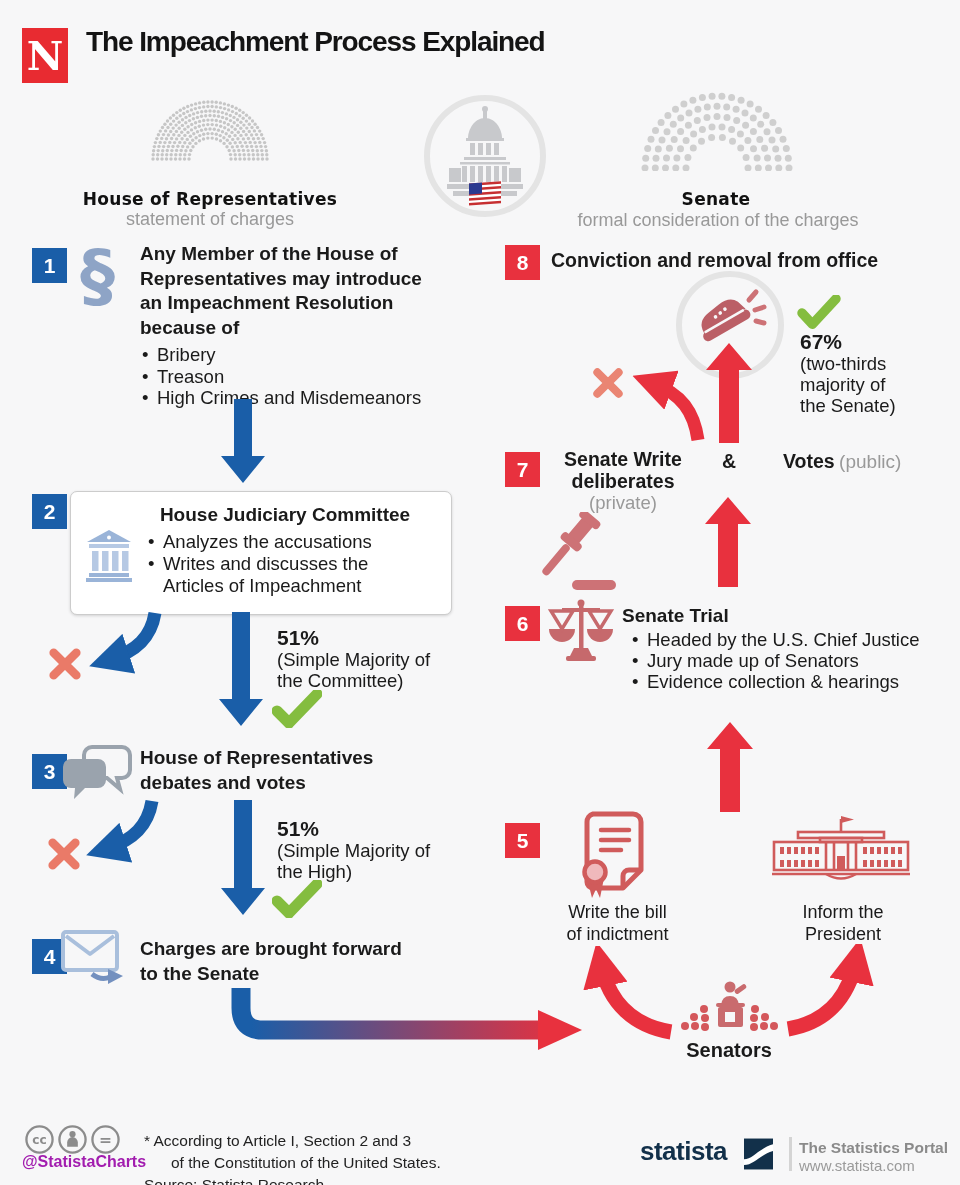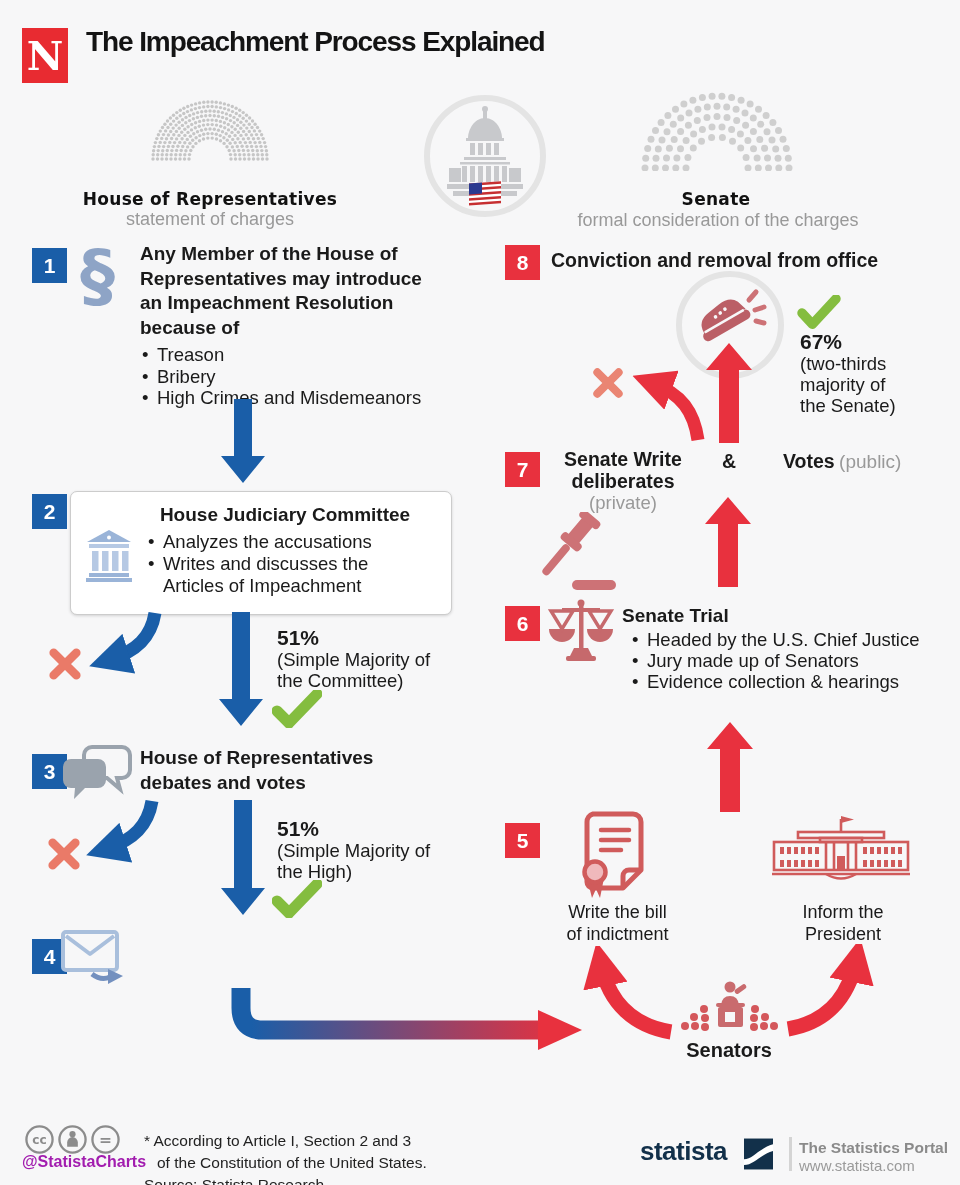--- a/index.html
+++ b/index.html
@@ -455,22 +455,22 @@
   <div class="abs chamber-name center" style="left:566px;top:189px;width:300px">Senate</div>
 
   <div class="abs num num-blue" style="left:32px;top:248px">1</div>
   <div class="abs glyph-section" style="left:80px;top:240px">§</div>
   <div class="abs" style="left:140px;top:242px;width:335px">
     <div class="t-line">Any Member of the House of</div>
     <div class="t-line">Representatives may introduce</div>
     <div class="t-line">an Impeachment Resolution</div>
     <div class="t-line">because of</div>
     <div style="height:4px"></div>
+    <div class="bullet">Bribery</div>
     <div class="bullet">Treason</div>
-    <div class="bullet">Bribery</div>
     <div class="bullet">High Crimes and Misdemeanors</div>
   </div>
 
   <svg class="abs" style="left:221px;top:399px" width="44" height="84" viewBox="0 0 44 84">
     <polygon points="22,84 0,57 13,57 13,0 31,0 31,57 44,57" fill="#1a5ea8"></polygon>
   </svg>
 
   <div class="abs num num-blue" style="left:32px;top:494px">2</div>
   <div class="abs card" style="left:70px;top:491px;width:380px;height:122px"></div>
   <svg class="abs" style="left:86px;top:529px" width="46" height="53" viewBox="0 0 46 53">
@@ -545,20 +545,24 @@
     <path d="M5,21 L17,33 L45,4" stroke="#84bd3f" stroke-width="11" fill="none" stroke-linecap="round" stroke-linejoin="round"></path>
   </svg>
 
   <div class="abs num num-blue" style="left:32px;top:939px">4</div>
   <svg class="abs" style="left:60px;top:926px" width="64" height="58" viewBox="0 0 64 58">
     <rect x="3" y="6" width="54" height="38" rx="3" fill="#f7f7f8" stroke="#a9bfdc" stroke-width="4"></rect>
     <path d="M6,10 L30,28 L54,10" fill="none" stroke="#a9bfdc" stroke-width="4" stroke-linejoin="round"></path>
     <path d="M32,48 q9,7 18,3" fill="none" stroke="#7390bf" stroke-width="5"></path>
     <polygon points="48,43 63,50 48,58" fill="#7390bf"></polygon>
   </svg>
+  <div class="abs" style="left:140px;top:937px;width:340px">
+    <div class="t-line">Charges are brought forward</div>
+    <div class="t-line">to the Senate</div>
+  </div>
 
   <svg class="abs" style="left:222px;top:988px" width="372" height="72" viewBox="0 0 372 72">
     <defs>
       <linearGradient id="b2r" x1="0" y1="0" x2="372" y2="0" gradientUnits="userSpaceOnUse">
         <stop offset="0.08" stop-color="#1a5ea8"></stop>
           <stop offset="0.92" stop-color="#e8313e"></stop>
       </linearGradient>
     </defs>
     <path d="M19,0 L19,20 Q19,42 41,42 L320,42" fill="none" stroke="url(#b2r)" stroke-width="19"></path>
     <polygon points="316,22 360,42 316,62" fill="#e8313e"></polygon>
@@ -755,21 +759,21 @@
   <svg class="abs" style="left:782px;top:944px" width="100" height="95" viewBox="0 0 100 95">
     <defs>
         <marker id="mrr" viewBox="0 0 10 10" refX="5" refY="5" markerWidth="3" markerHeight="3" orient="auto">
           <path d="M0,0 L10,5 L0,10 z" fill="#e8313e"></path>
         </marker>
       </defs>
     <path d="M6,85 C42,79 66,56 74,16" fill="none" stroke="#e8313e" stroke-width="15" marker-end="url(#mrr)"></path>
   </svg>
 
   <div class="abs foot" style="left:144px;top:1106px">* According to Article I, Section 2 and 3</div>
-  <div class="abs foot" style="left:157px;top:1128px">of the Constitution of the United States.</div>
+  <div class="abs foot" style="left:171px;top:1128px">of the Constitution of the United States.</div>
   <div class="abs foot" style="left:144px;top:1150px">Source: Statista Research</div>
 
   <div class="abs" style="left:24px;top:1124px;display:flex;gap:2px">
     <svg width="31" height="31" viewBox="0 0 32 32">
       <circle cx="16" cy="16" r="13.5" fill="none" stroke="#8c8c8c" stroke-width="2.4"></circle>
       <text x="16" y="20.5" text-anchor="middle" font-size="12.5" font-weight="bold" fill="#8c8c8c" font-family="'DejaVu Sans',sans-serif">cc</text>
     </svg>
     <svg width="31" height="31" viewBox="0 0 32 32">
       <circle cx="16" cy="16" r="13.5" fill="none" stroke="#8c8c8c" stroke-width="2.4"></circle>
       <circle cx="16" cy="10.5" r="3.2" fill="#8c8c8c"></circle>

